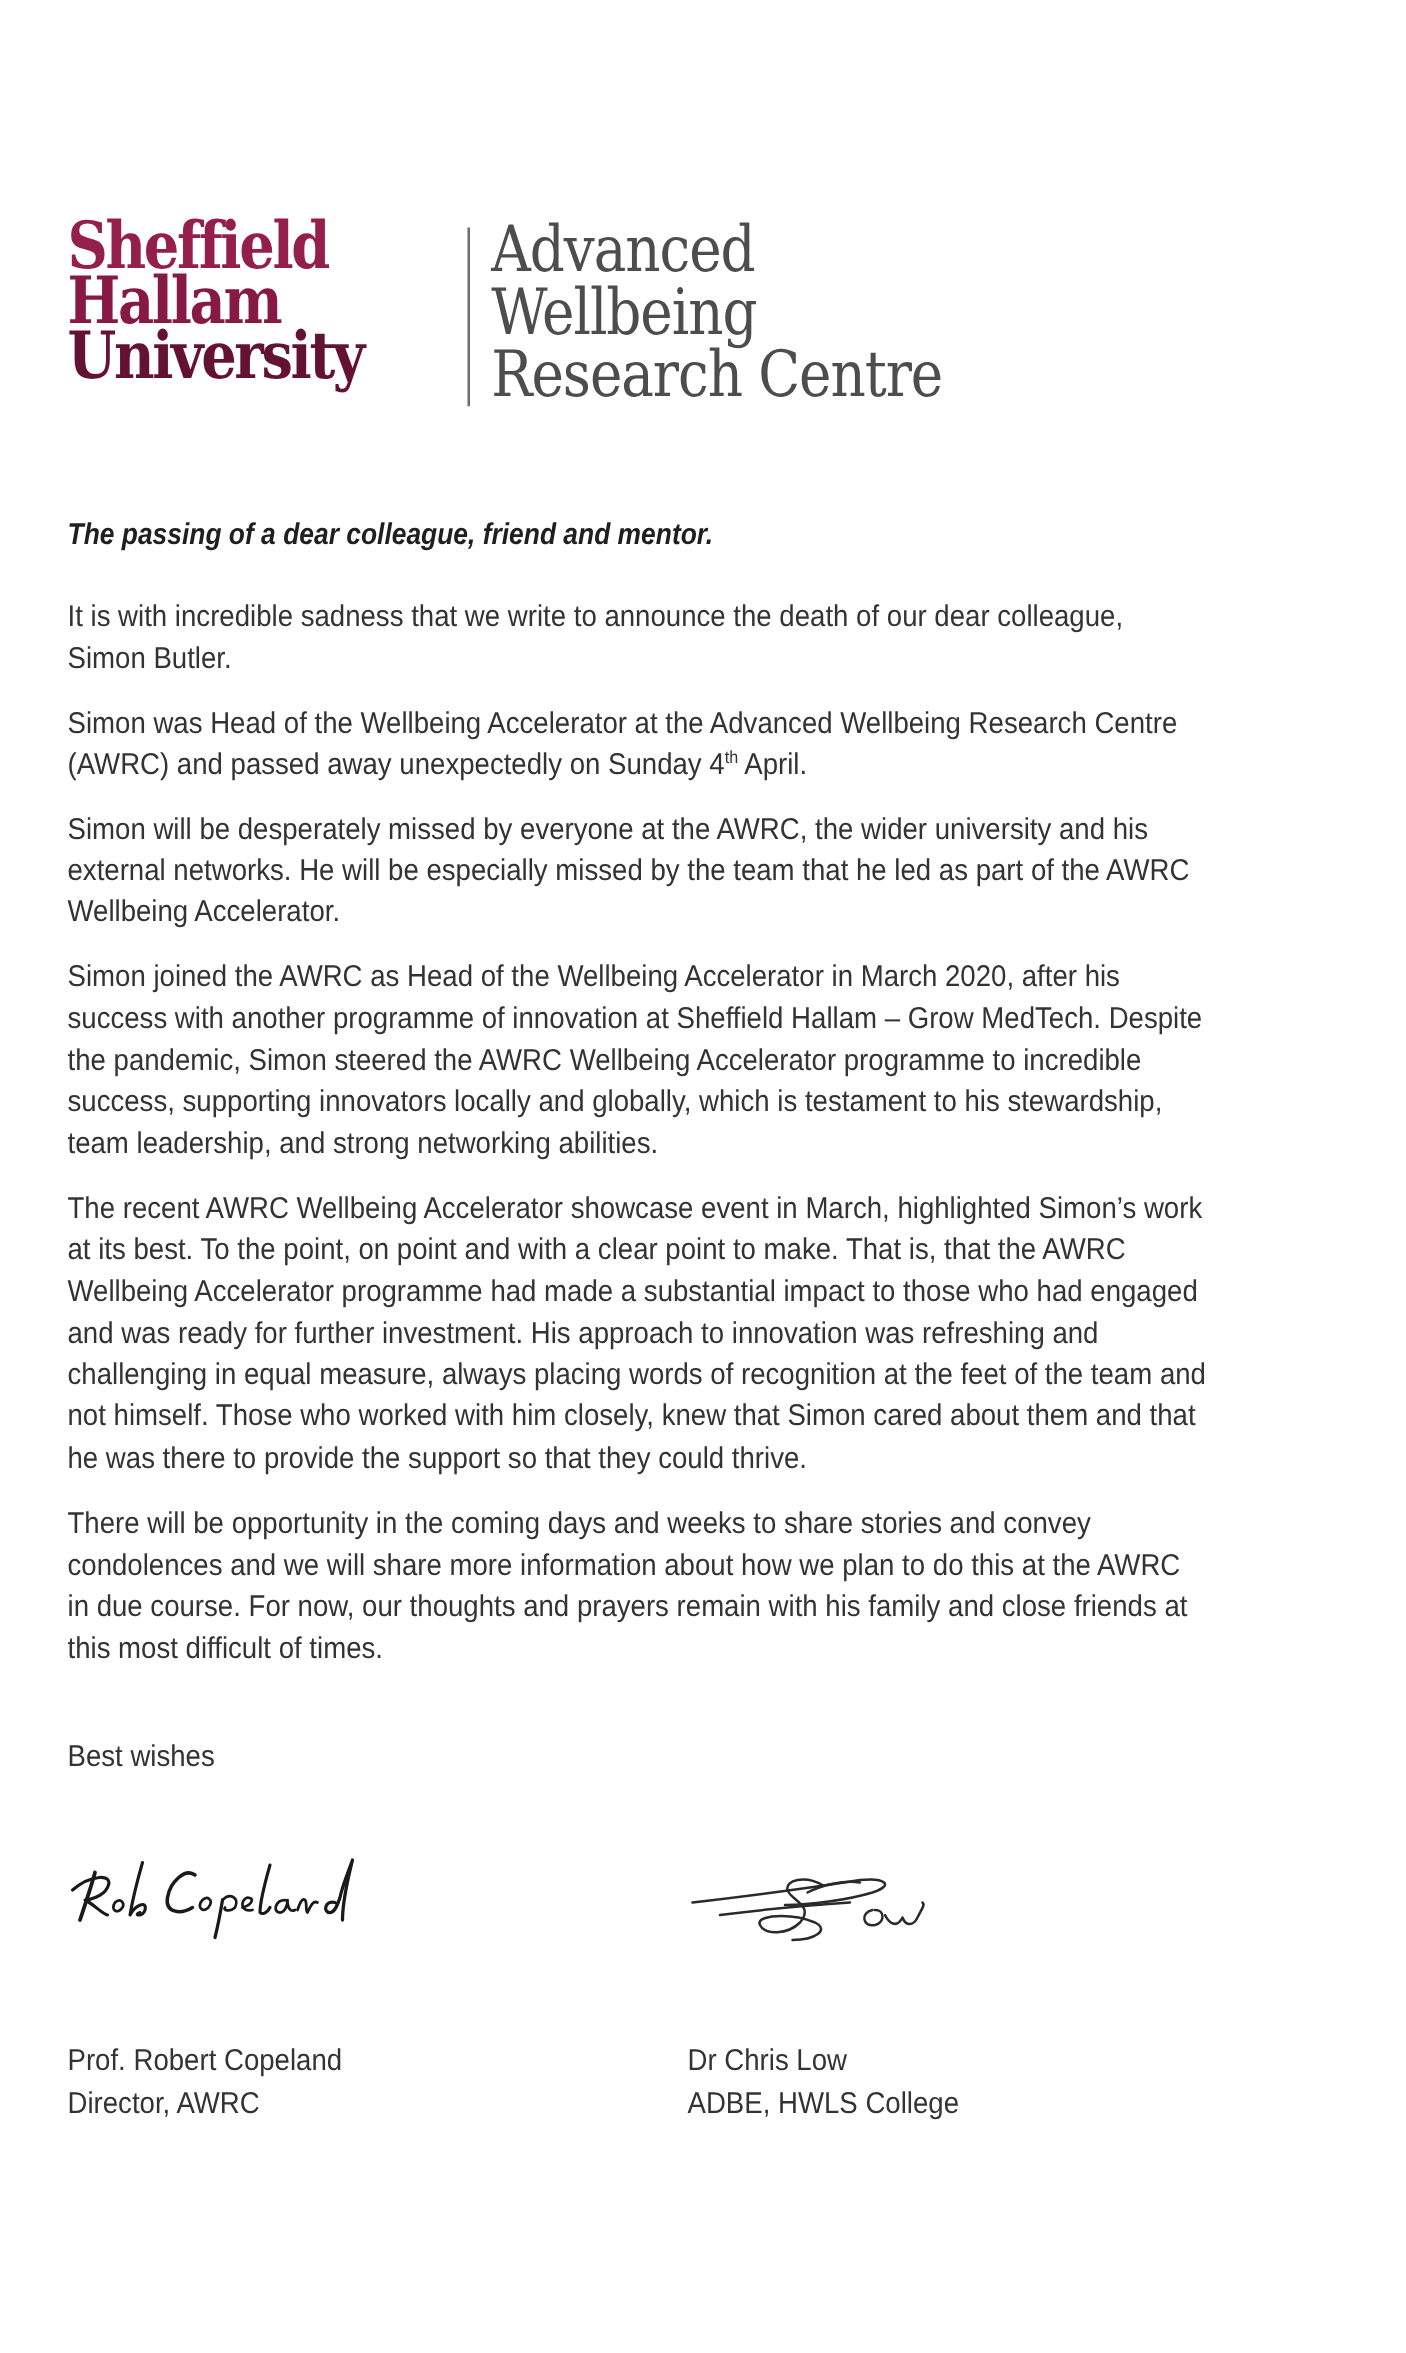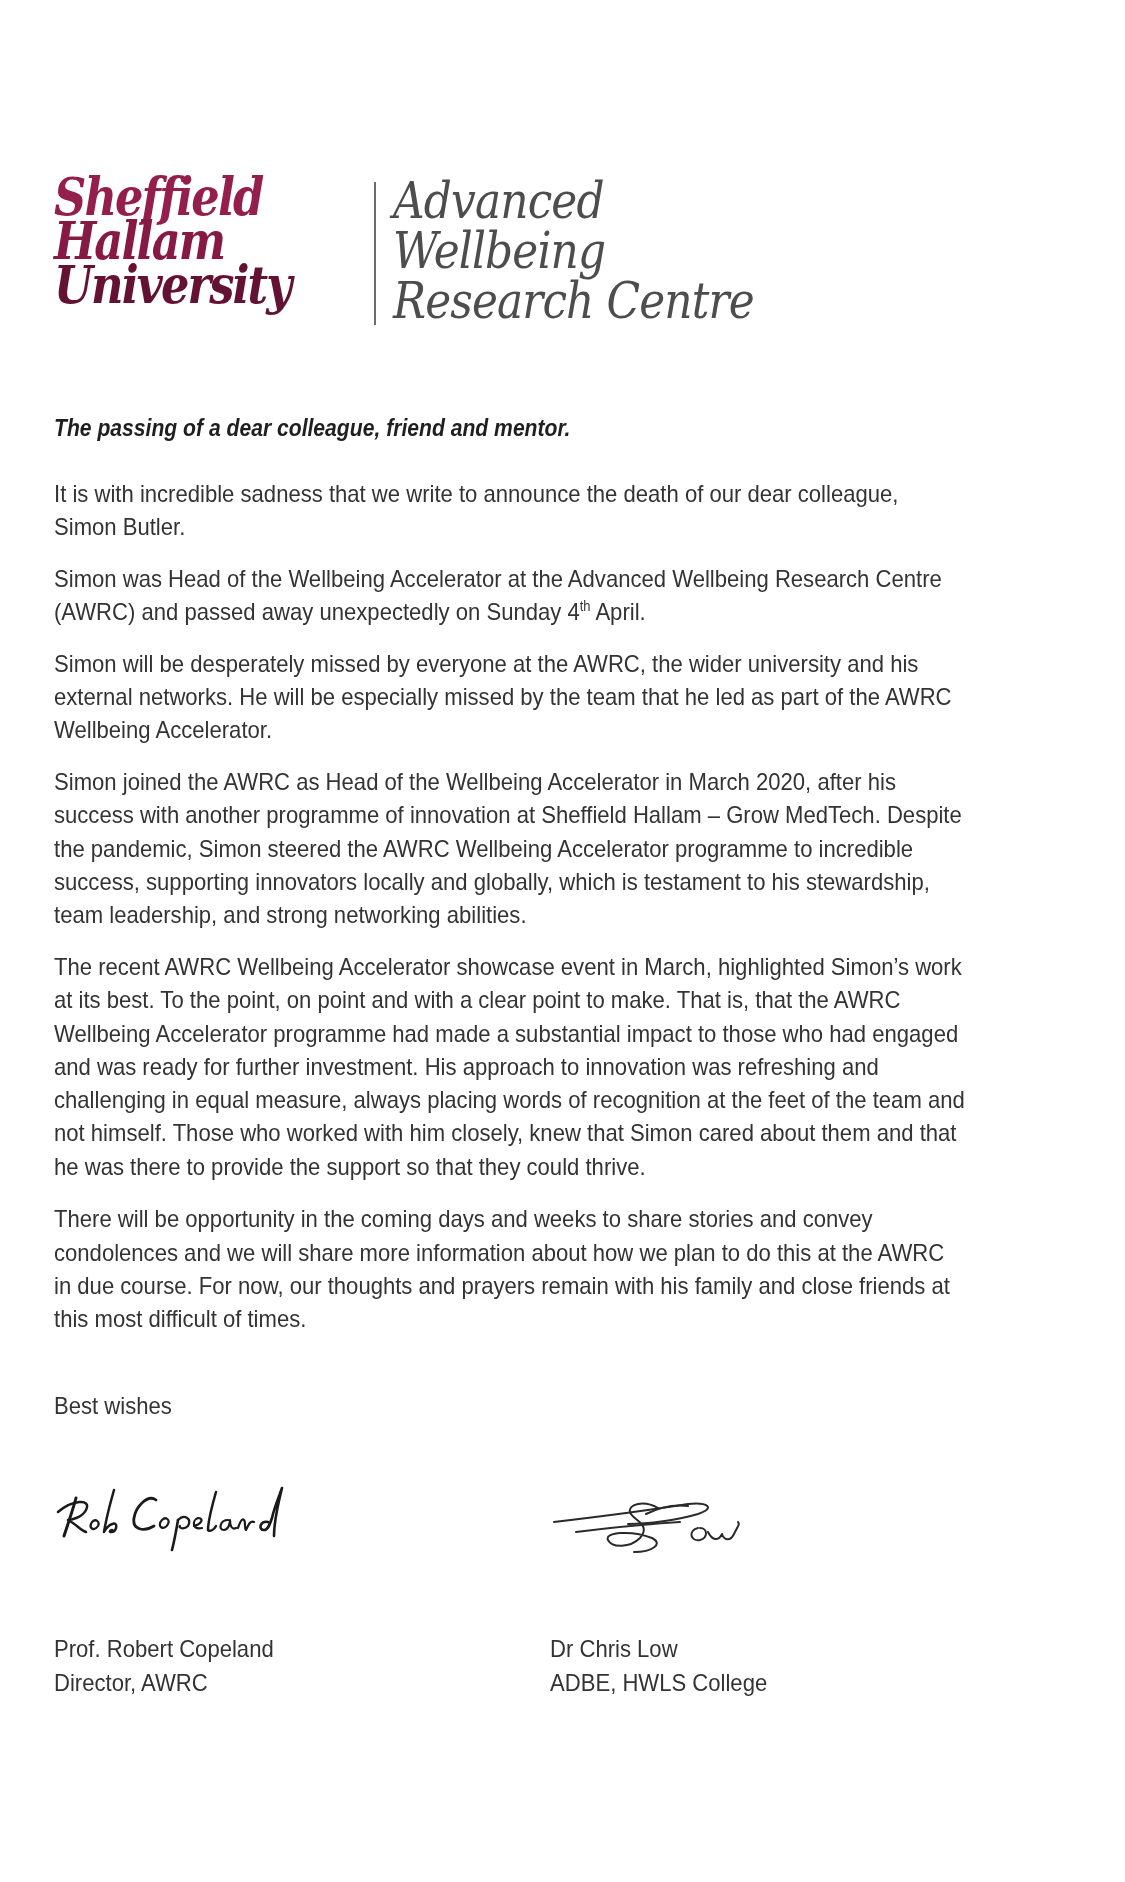--- a/index.html
+++ b/index.html
@@ -1,19 +1,19 @@
 <!DOCTYPE html>
 <html><head>
 <meta charset="utf-8">
 <style>
   html, body { margin: 0; padding: 0; background: #ffffff; }
   body { width: 1125px; height: 1882px; position: relative; overflow: hidden; }
 
   
-  .logo { position: absolute; left: 0; top: 0; width: 1125px; height: 360px; font-style: italic; }
+  .logo { position: absolute; left: 0; top: 0; width: 1125px; height: 360px; }
   .shu {
     position: absolute; left: 54px; top: 175px;
     font-family: "DejaVu Serif", serif; font-weight: bold;
     font-size: 52px; line-height: 44px; letter-spacing: -2.2px;
     transform: scaleX(0.86); transform-origin: left top;
   }
   .shu .ln { display: block; white-space: nowrap; }
   .shu .c1 { color: #951f4c; }
   .shu .c2 { color: #861a45; }
   .shu .c3 { color: #641233; }

